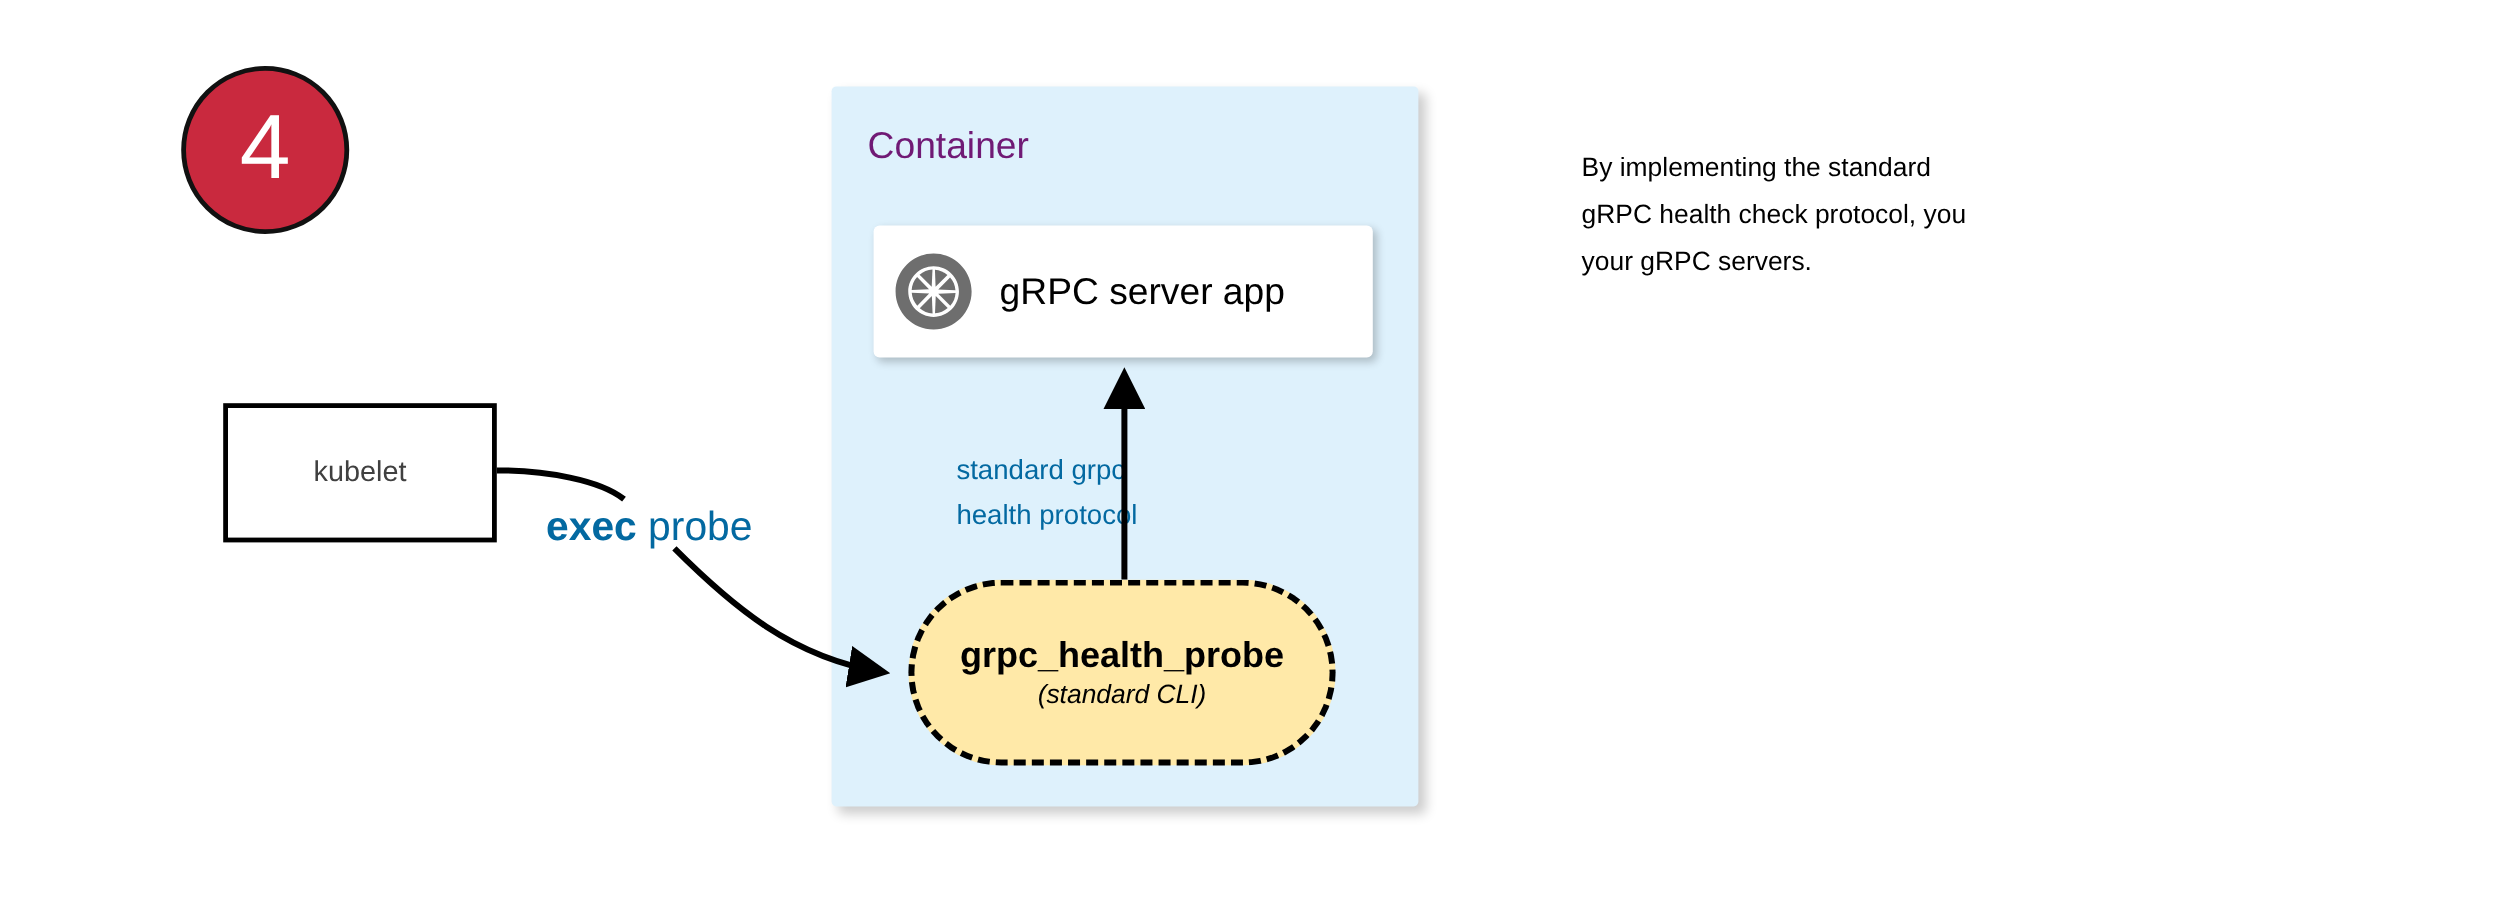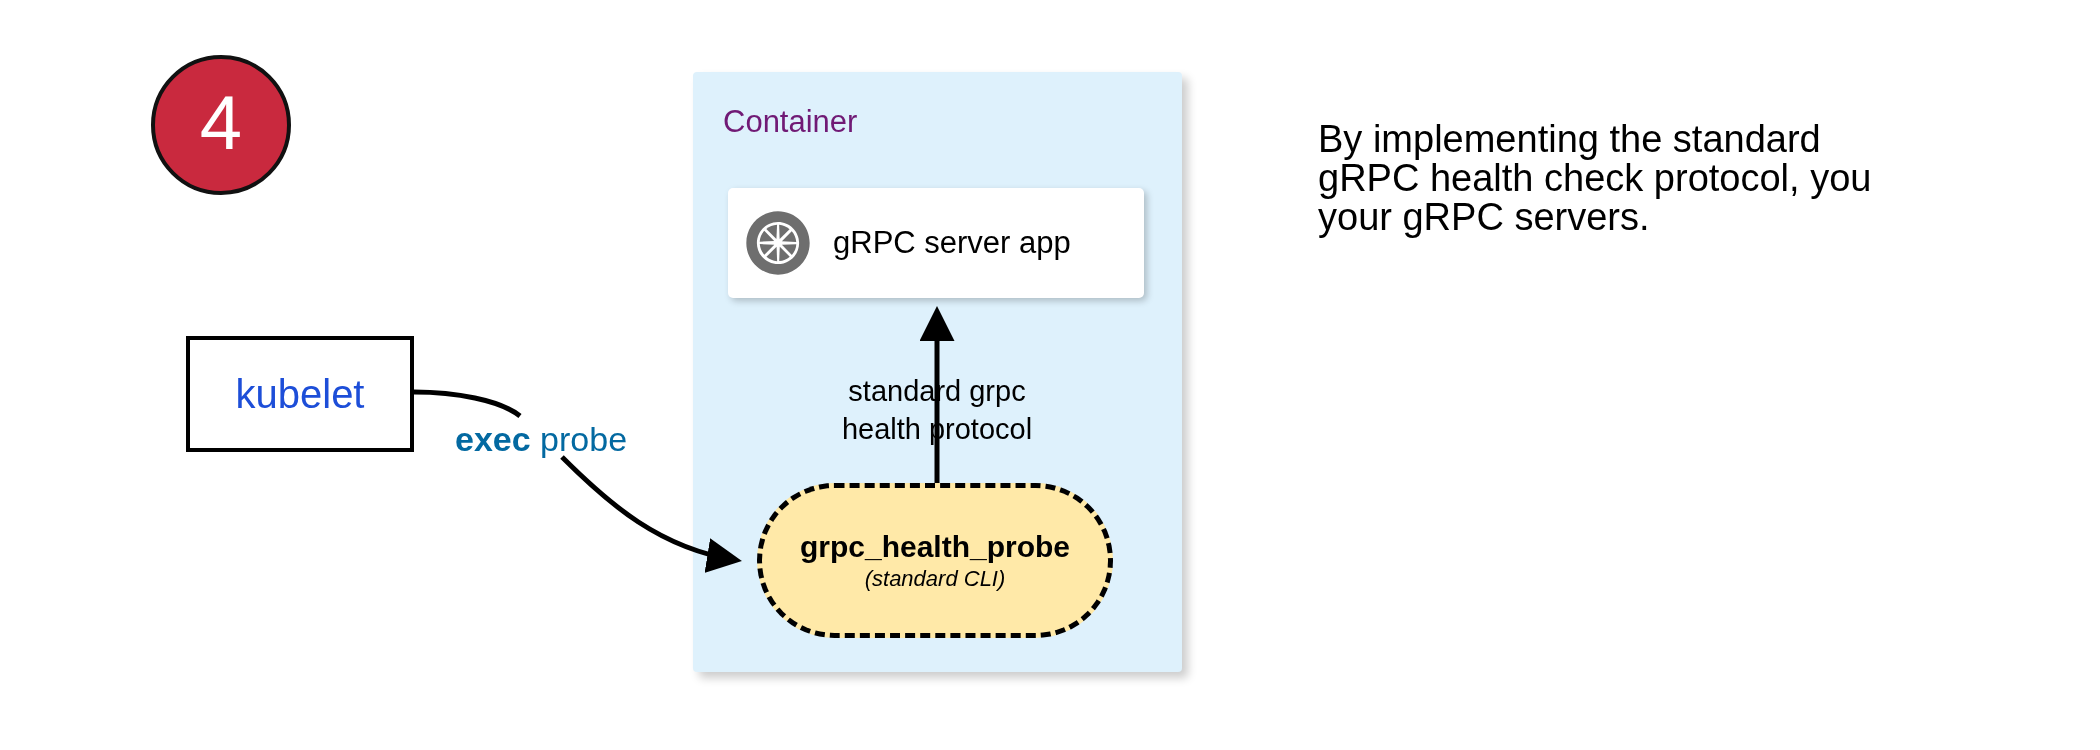--- a/index.html
+++ b/index.html
@@ -55,22 +55,22 @@
     width: 228px;
     height: 116px;
     background: #ffffff;
     border: 4px solid #000000;
     box-sizing: border-box;
     display: flex;
     align-items: center;
     justify-content: center;
   }
   .kubelet-label {
-    font-size: 40px;
-    color: #1d4ed8;
+    font-size: 24px;
+    color: #404040;
   }
 
   
   .container-panel {
     position: absolute;
     left: 693px;
     top: 72px;
     width: 489px;
     height: 600px;
     background: #DEF1FC;
@@ -141,44 +141,44 @@
     margin-top: 2px;
     font-style: italic;
   }
 
   
   .protocol-label {
     position: absolute;
     left: 797px;
     top: 372px;
     width: 280px;
-    text-align: center;
-    font-size: 29px;
+    text-align: left;
+    font-size: 23px;
     line-height: 38px;
-    color: #000000;
+    color: #0369a1;
   }
 
   
   .exec-label {
     position: absolute;
     left: 455px;
     top: 420px;
     font-size: 34px;
     color: #0369a1;
     white-space: nowrap;
   }
   .exec-label b { font-weight: bold; }
 
   
   .side-note {
     position: absolute;
     left: 1318px;
     top: 120px;
     width: 600px;
-    font-size: 38px;
+    font-size: 22px;
     line-height: 39px;
     color: #000000;
   }
   .side-note-line { display: block; white-space: nowrap; }
 
   
   .vector-layer {
     position: absolute;
     left: 0; top: 0;
     width: 2100px; height: 750px;

